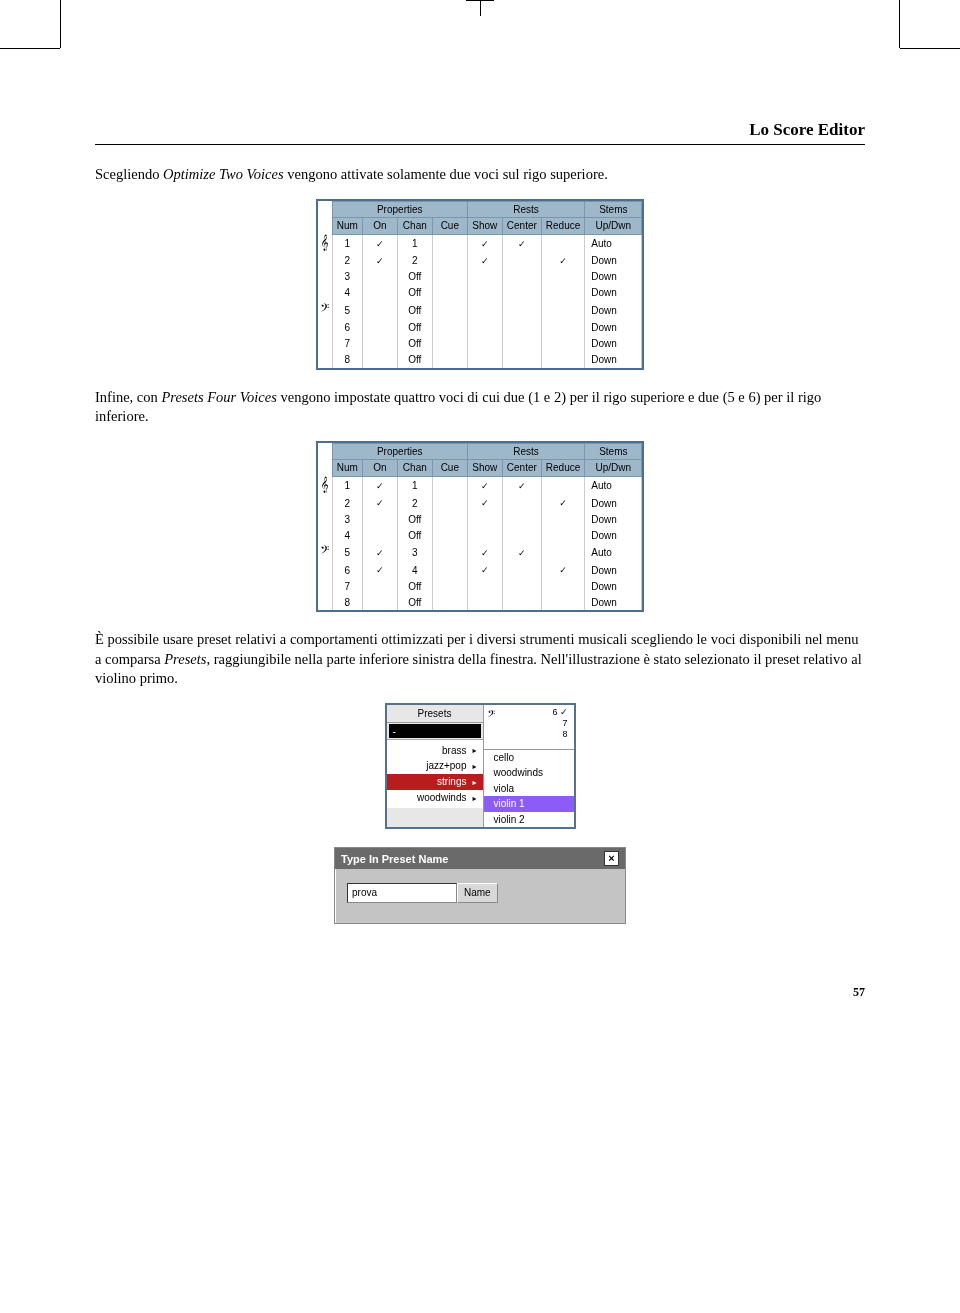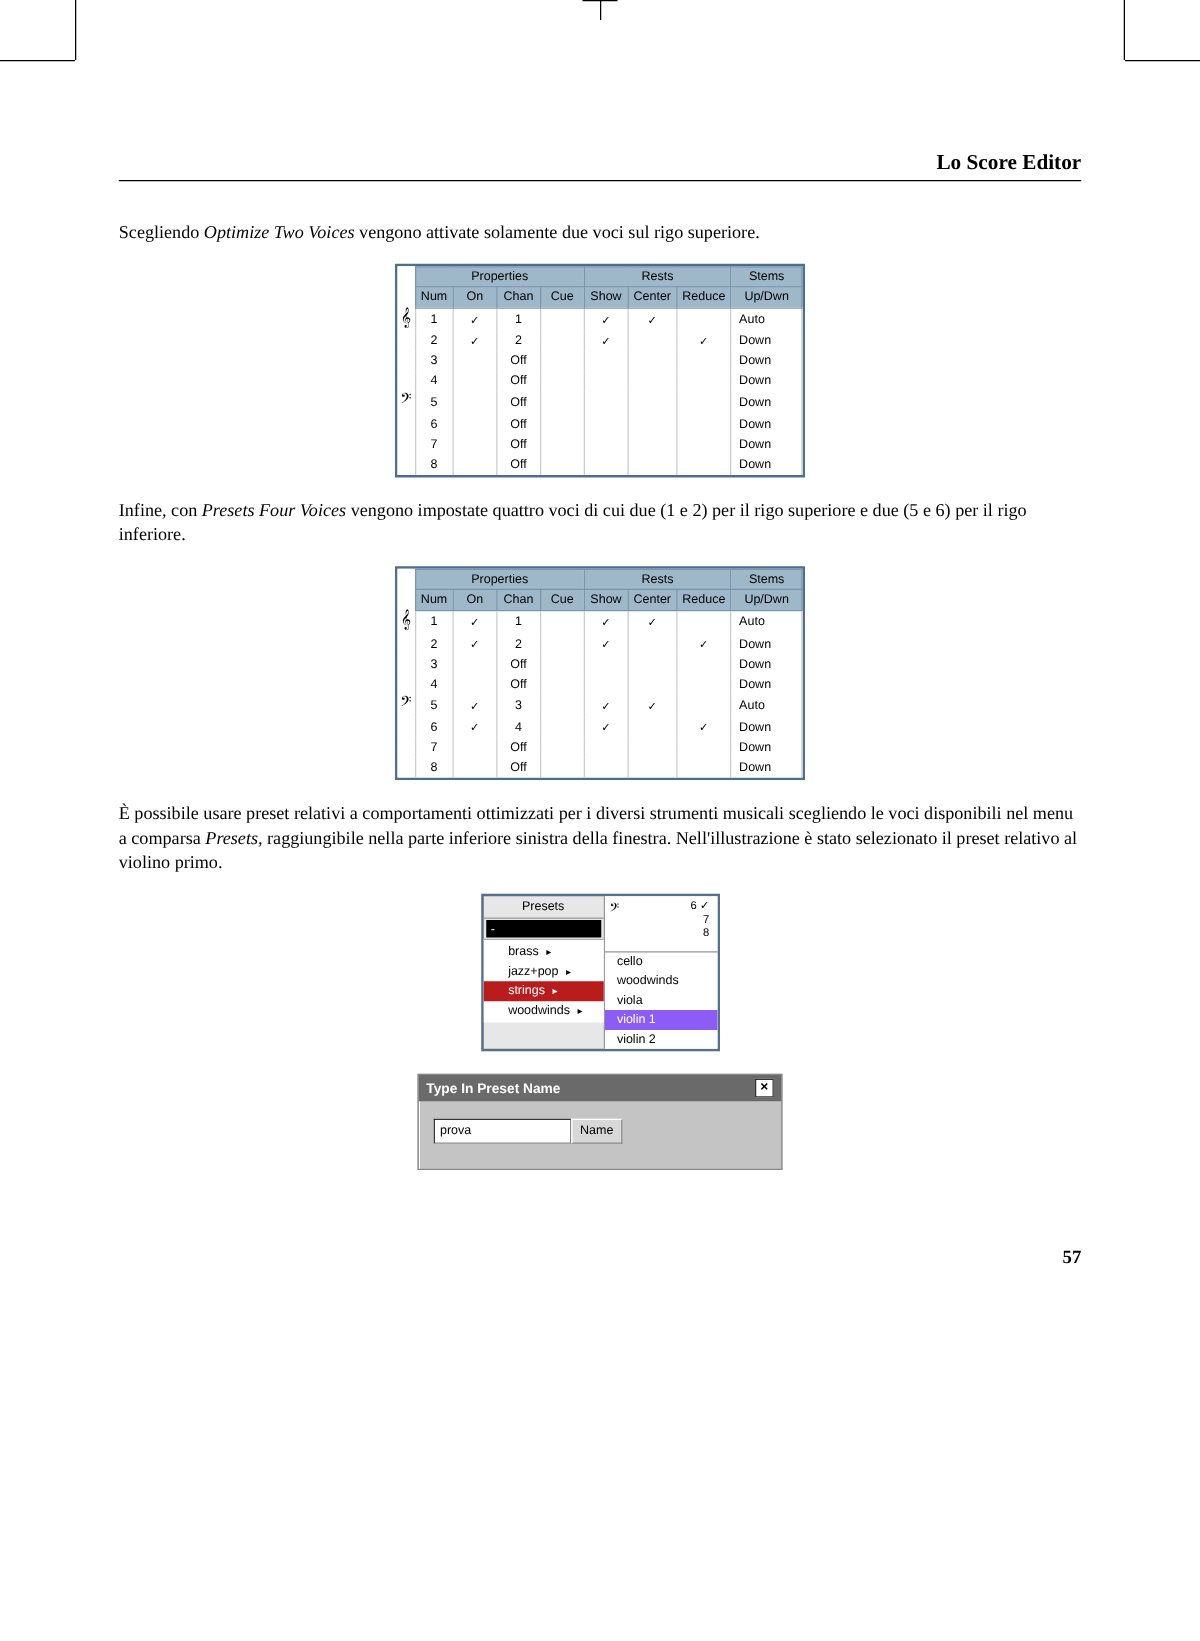--- a/index.html
+++ b/index.html
@@ -51,21 +51,21 @@
   }
   .header {
     margin-top: 80px;
     text-align: right;
     font-weight: bold;
     font-size: 17px;
     border-bottom: 1px solid #000;
     padding-bottom: 4px;
   }
   .body {
-    margin-top: 32px;
+    margin-top: 20px;
     line-height: 1.35;
   }
   .para { margin: 10px 0 12px 0; }
   em.it { font-style: italic; }
   .fig-center { display: flex; justify-content: center; margin: 14px 0 18px 0; }
 
   
   .vtable-wrap {
     border: 2px solid #4d6f8f;
     background: #fff;
@@ -120,21 +120,21 @@
     border-bottom:1px solid #999;
   }
   .presets-sel {
     background:#000;
     color:#fff;
     height:12px;
     padding:1px 4px;
     margin:1px 2px;
   }
   .pmenu { list-style:none; margin:0; padding:2px 0; background:#fff; border-top:1px solid #aaa;}
-  .pmenu li { padding:1px 6px 1px 20px; display:flex; justify-content:flex-start; align-items:center;}
+  .pmenu li { padding:1px 6px 1px 10px; display:flex; justify-content:flex-end; align-items:center;}
   .pmenu li.sel { background:#b91c1c; color:#fff; }
   .pmenu li .arr::after { content:"▸"; font-size:8px; margin-left:6px; }
   .presets-right { width:90px; display:flex; flex-direction:column; }
   .right-top {
     height:44px;
     background:#fff;
     border-bottom:1px solid #999;
     position:relative;
     font-size:9px;
   }
@@ -202,21 +202,21 @@
     border-right-color:#666;
     border-bottom-color:#666;
     padding:2px 10px;
     margin-left:18px;
     font-size:10px;
   }
 
   .page-num {
     text-align:right;
     font-weight:bold;
-    font-size:15px;
+    font-size:12px;
     margin-top:60px;
     margin-bottom:30px;
   }
 </style>
 </head>
 <body>
 
 <div class="page">
   <div class="crop-top">
       <span class="mid"></span>

